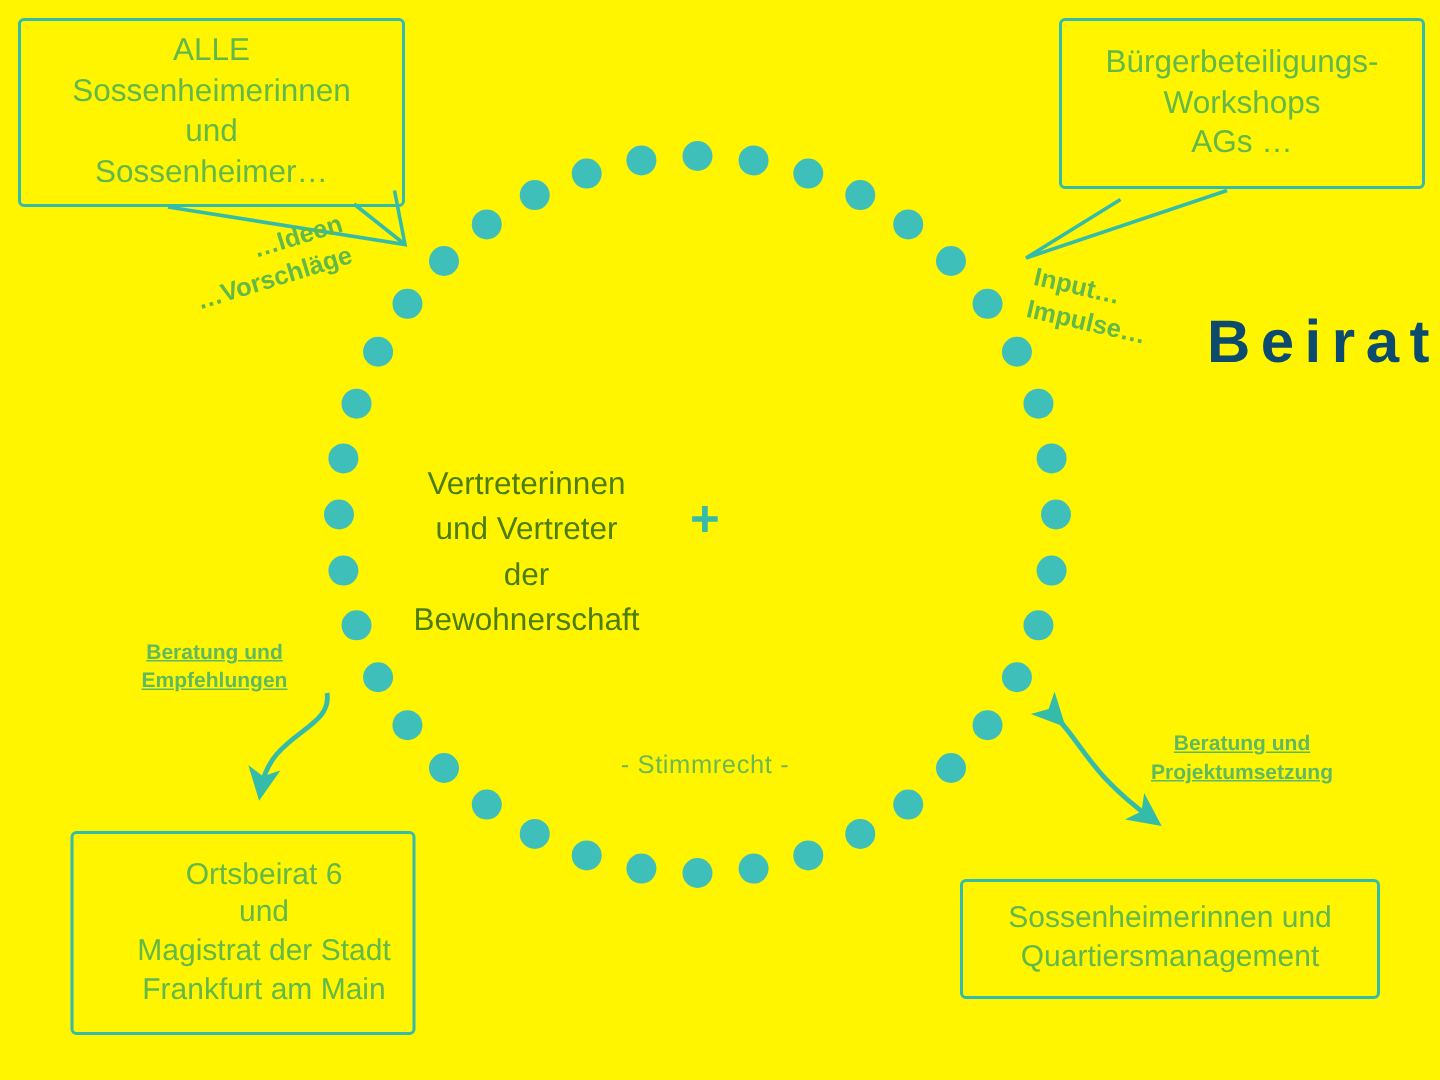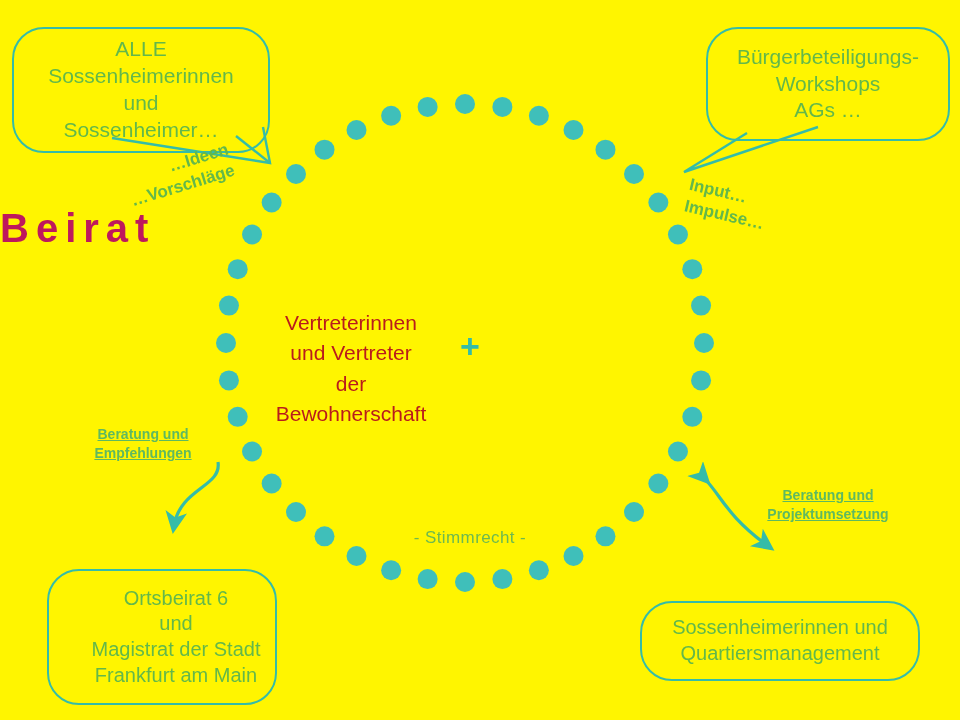--- a/index.html
+++ b/index.html
@@ -20,30 +20,29 @@
     left: 0;
     top: 0;
     width: 960px;
     height: 720px;
     pointer-events: none;
   }
   .bubble-box {
     position: absolute;
     box-sizing: border-box;
     border: 2px solid #35BCA8;
-    border-radius: 32px;
+    border-radius: 4px;
     background: transparent;
     display: flex;
     align-items: center;
     justify-content: center;
     text-align: center;
     color: #63B84A;
     line-height: 1.28;
     white-space: pre-line;
-    margin-top: 15px;
   }
   #bubble-top-left {
     left: 12px;
     top: 12px;
     width: 258px;
     height: 126px;
     font-size: 21px;
   }
   #bubble-top-right {
     left: 706px;
@@ -65,31 +64,31 @@
     top: 586px;
     width: 280px;
     height: 80px;
     font-size: 20px;
   }
   #beirat-title {
     position: absolute;
     left: 0;
     top: 206px;
     width: 960px;
-    text-align: left;
+    text-align: right;
     font-size: 40px;
     font-weight: bold;
     letter-spacing: 7px;
-    color: #be185d;
+    color: #0c4a6e;
   }
   .center-col {
     position: absolute;
     text-align: center;
     font-size: 21px;
-    color: #b91c1c;
+    color: #4d7c0f;
     line-height: 1.45;
     white-space: pre-line;
   }
   #center-col-left {
     left: 262px;
     top: 308px;
     width: 178px;
   }
   #center-col-right {
     left: 500px;
@@ -108,21 +107,20 @@
   }
   #stimmrecht {
     position: absolute;
     left: 340px;
     top: 500px;
     width: 260px;
     text-align: center;
     font-size: 17px;
     color: #6DB94F;
     letter-spacing: 0.4px;
-    margin-top: 28px;
   }
   .tail-label {
     position: absolute;
     color: #63B84A;
     font-weight: bold;
     font-size: 17px;
     line-height: 1.3;
     white-space: pre-line;
   }
   #tail-label-left {

